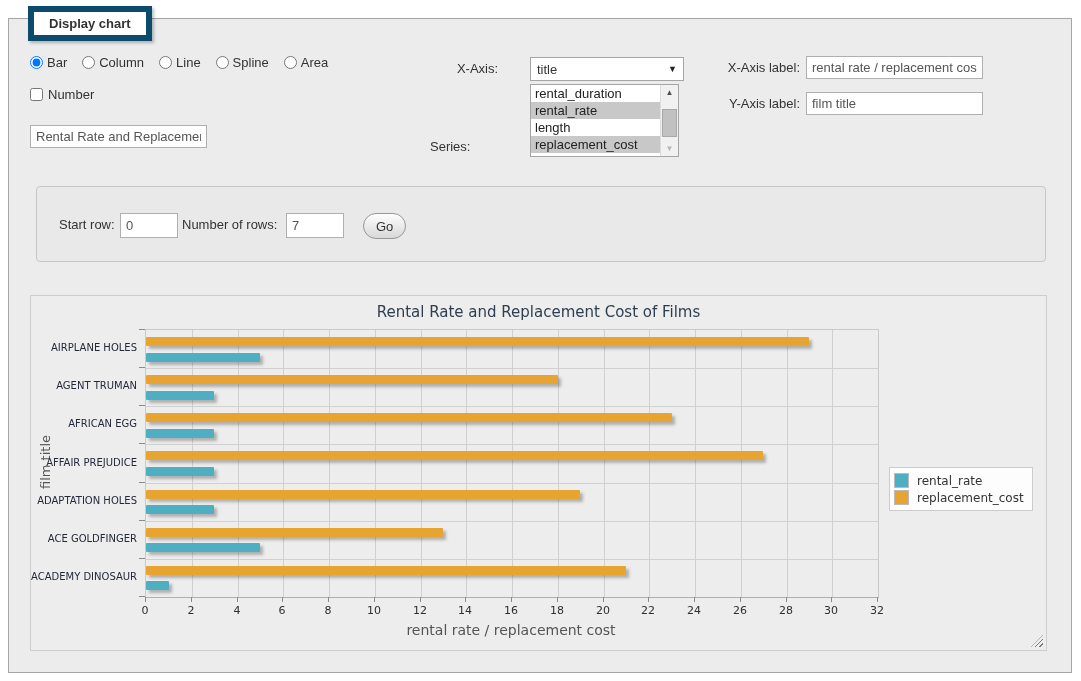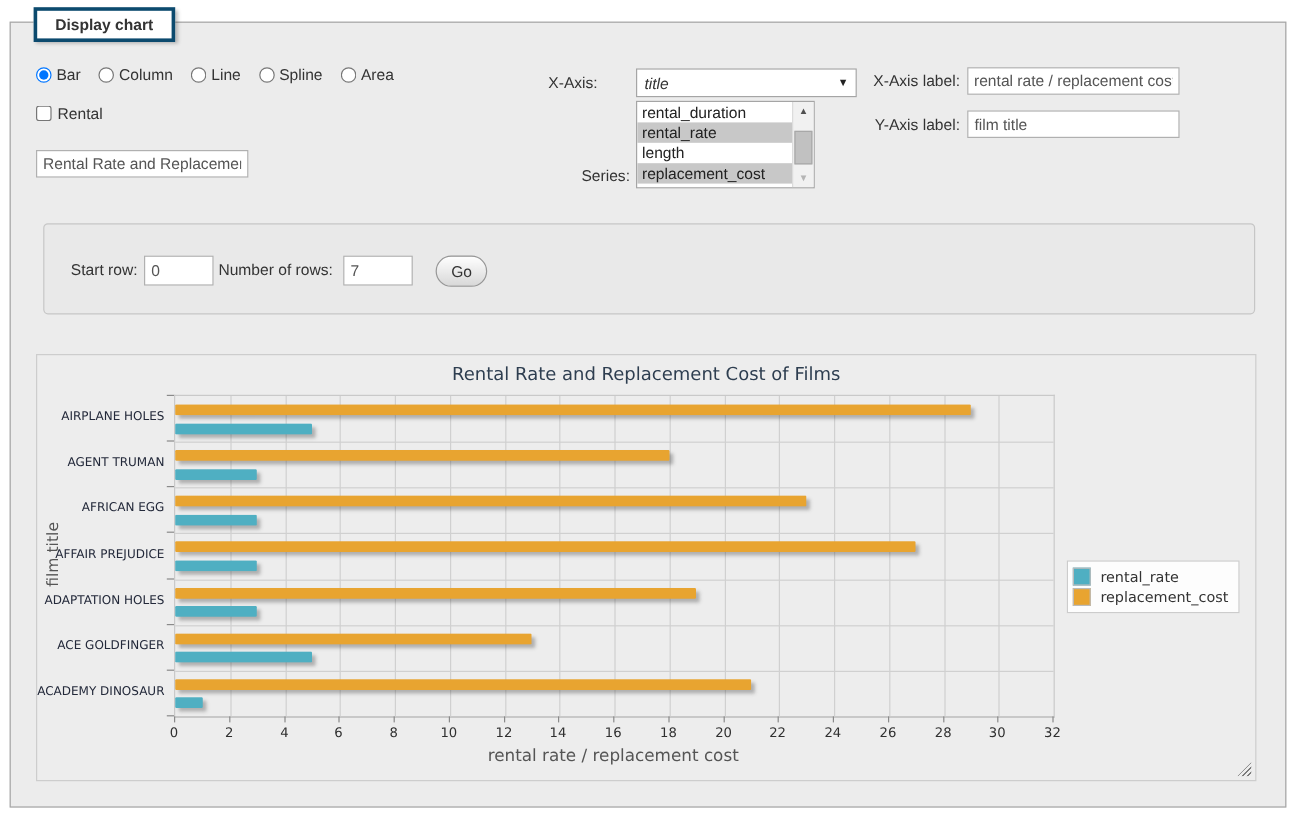--- a/index.html
+++ b/index.html
@@ -2,43 +2,43 @@
 <html><head>
 <meta charset="utf-8">
 <style>
   html,body{margin:0;padding:0;background:#fff;}
   .canvas{position:relative;width:1081px;height:681px;background:#fff;
     font-family:"Liberation Sans",sans-serif;font-size:13px;color:#333;overflow:hidden;}
 
   
   .fieldset{position:absolute;left:8px;top:18px;width:1062px;height:653px;
     background:#ececec;border:1px solid #a5a5a5;}
-  .legend-box{position:absolute;left:28px;top:6px;background:#fff;border:3px solid #0c4a6e;
+  .legend-box{position:absolute;left:28px;top:6px;background:#fff;border:6px solid #0c4a6e;
     padding:4px 15px;font-weight:bold;font-size:13px;color:#333;z-index:5;
     box-shadow:2px 2px 3px rgba(0,0,0,0.25);}
 
   
   .radio-row{position:absolute;left:30px;top:55px;display:flex;gap:15px;align-items:center;}
   .radio-row label{display:flex;align-items:center;gap:4px;cursor:default;}
   .check-row{position:absolute;left:30px;top:87px;display:flex;align-items:center;gap:5px;}
   input[type=radio],input[type=checkbox]{margin:0;}
 
   .text-input{background:#fff;border:1px solid #b0b0b0;font-family:"Liberation Sans",sans-serif;
     font-size:13px;color:#555;padding:2px 5px;box-sizing:border-box;}
   .title-input{position:absolute;left:30px;top:125px;width:177px;height:23px;}
 
   .form-label{position:absolute;color:#333;}
   .lbl-xaxis{left:430px;top:61px;width:95px;text-align:center;}
-  .lbl-series{left:430px;top:139px;width:95px;text-align:right;}
+  .lbl-series{left:430px;top:139px;width:95px;}
   .lbl-xlabel{left:693px;top:60px;width:107px;text-align:right;}
   .lbl-ylabel{left:693px;top:96px;width:107px;text-align:right;}
 
-  .xselect{position:absolute;left:530px;top:57px;width:184px;height:24px;background:#fff;
+  .xselect{position:absolute;left:530px;top:57px;width:154px;height:24px;background:#fff;
     border:1px solid #a5a5a5;box-sizing:border-box;display:flex;align-items:center;
-    padding:0 6px;justify-content:space-between;color:#333;font-style:italic;}
+    padding:0 6px;justify-content:space-between;color:#333;}
   .xselect .arrow{font-size:9px;color:#222;}
 
   .listbox{position:absolute;left:530px;top:84px;width:149px;height:73px;background:#fff;
     border:1px solid #a5a5a5;box-sizing:border-box;display:flex;overflow:hidden;}
   .listbox .options{flex:1;}
   .listbox .option{height:17px;line-height:17px;padding:0 4px;font-size:13px;color:#222;
     white-space:nowrap;overflow:hidden;}
   .listbox .option.selected{background:#c8c8c8;}
   .scrollbar{width:17px;background:#f1f1f1;border-left:1px solid #dcdcdc;position:relative;}
   .scrollbar .sb-up,.scrollbar .sb-down{position:absolute;left:0;width:100%;height:15px;
@@ -117,21 +117,21 @@
         <span>Spline</span>
       </label>
       <label>
         <input type="radio" name="charttype" style="">
         <span>Area</span>
       </label>
     </div>
 
   <label class="check-row">
     <input type="checkbox" id="stacked-cb" style="">
-    <span>Rental</span>
+    <span>Number</span>
   </label>
 
   <input class="text-input title-input" value="Rental Rate and Replacemer" style="">
 
   <span class="form-label lbl-xaxis">X-Axis:</span>
   <div class="xselect">
     <span>title</span>
     <span class="arrow">▼</span>
   </div>
 

